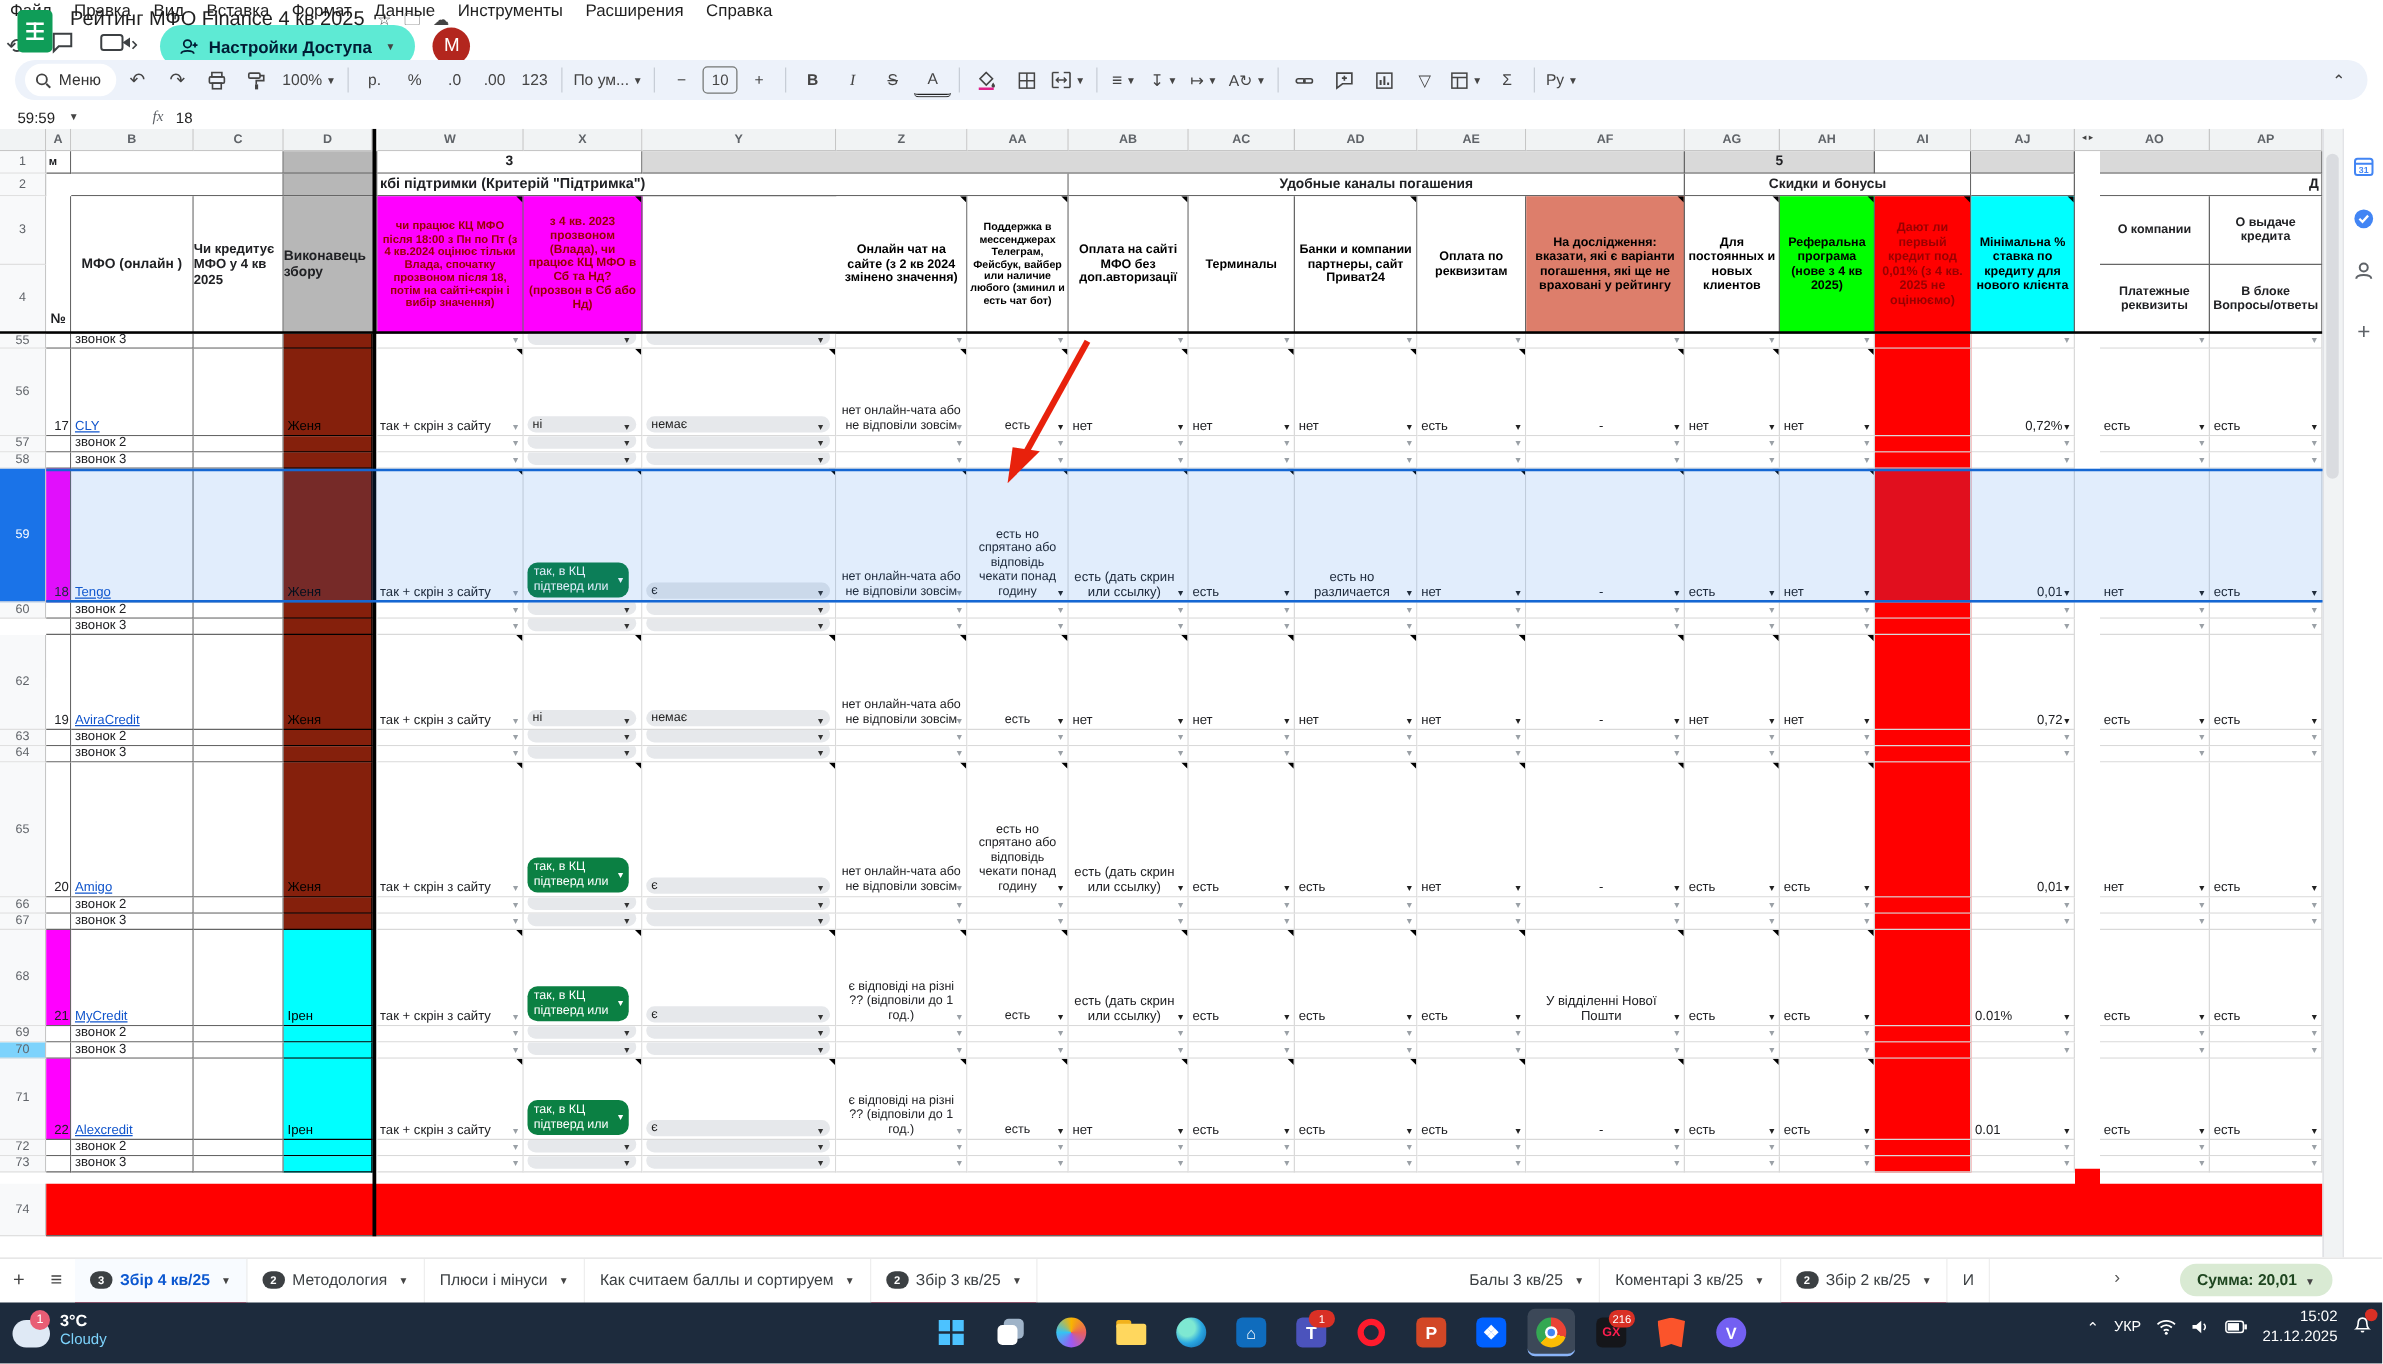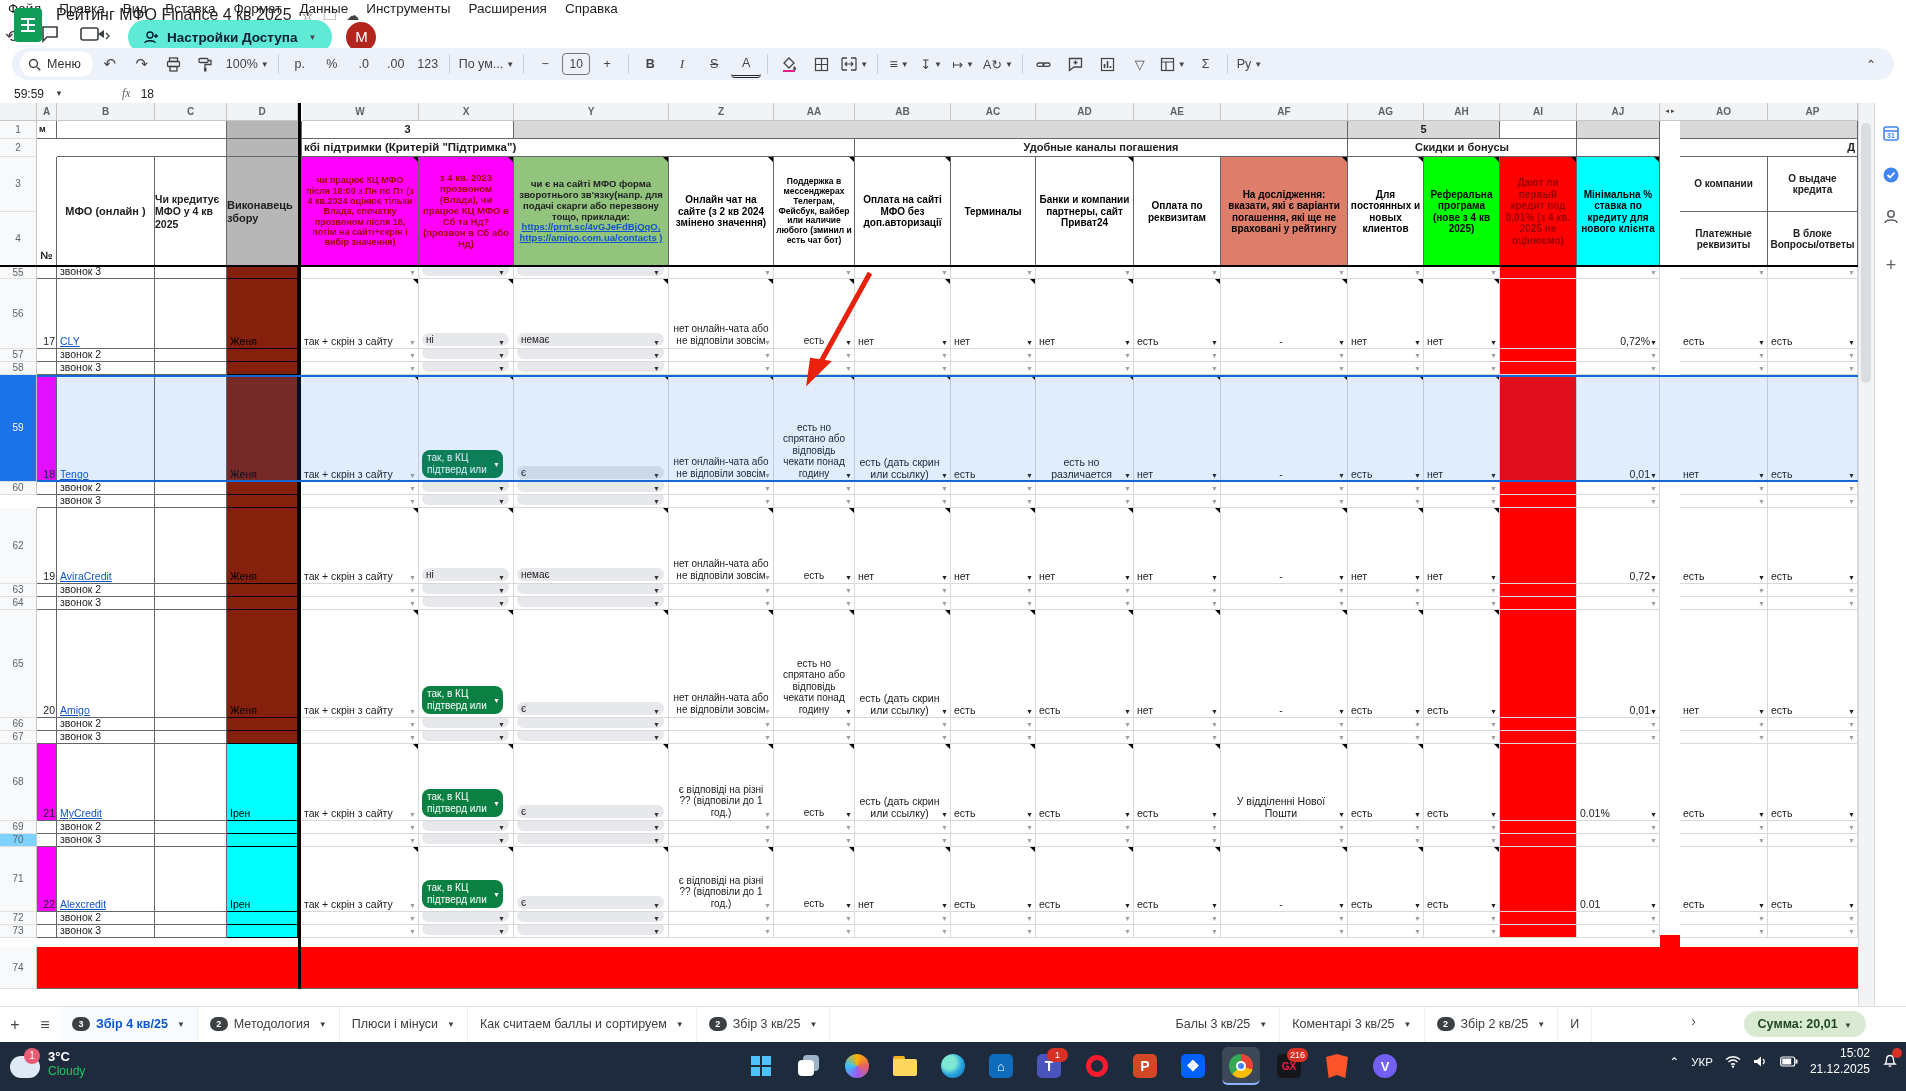--- a/index.html
+++ b/index.html
@@ -69,21 +69,21 @@
   #tabnav{position:absolute;right:210px;top:1013px;color:#555;font-size:14px;}
   
   #sidepanel{left:1874px;top:103px;width:32px;height:903px;background:#fff;border-left:1px solid #dadce0;}
   .sp-ico{position:absolute;left:4px;width:24px;height:24px;display:flex;align-items:center;justify-content:center;}
   
   #taskbar{left:0;top:1042px;width:1906px;height:49px;background:#1d2b3d;}
   #weather{position:absolute;left:10px;top:6px;display:flex;gap:8px;color:#fff;align-items:center;}
   #wcloud{position:relative;width:30px;height:22px;background:#dfe9f5;border-radius:11px;margin-top:8px;}
   #wbadge{position:absolute;left:14px;top:-8px;width:16px;height:16px;background:#e85d75;color:#fff;
      border-radius:50%;font-size:10px;text-align:center;line-height:16px;}
-  #wtxt .t1{font-size:13px;font-weight:bold;} #wtxt .t2{font-size:12px;color:#22c55e;}
+  #wtxt .t1{font-size:13px;font-weight:bold;} #wtxt .t2{font-size:12px;color:#7dd3fc;}
   #tb-center{position:absolute;left:742px;top:5px;display:flex;align-items:center;gap:10px;}
   .tk-ico{position:relative;width:38px;height:38px;border-radius:6px;display:flex;align-items:center;
      justify-content:center;}
   .tk-ico.active{background:rgba(255,255,255,.14);box-shadow:inset 0 -3px 0 -1px #8ab4f8;}
   .tile{width:24px;height:24px;border-radius:5px;color:#fff;font-weight:bold;font-size:14px;
      display:flex;align-items:center;justify-content:center;}
   .tk-badge{position:absolute;right:0px;top:1px;min-width:15px;height:14px;background:#d93025;color:#fff;
      border-radius:8px;font-size:9px;line-height:14px;text-align:center;padding:0 3px;}
   #searchpill{width:210px;height:36px;background:#2f3f54;border:1px solid #4a5870;border-radius:18px;
      display:flex;align-items:center;gap:8px;padding:0 4px 0 12px;color:#dfe6f0;font-size:13px;}
@@ -318,26 +318,20 @@
       <div class="cell" style="left: 774px; top: 54px; width: 81px; height: 110px; background: rgb(255, 255, 255); color: rgb(0, 0, 0); border-right: 1px solid rgb(102, 102, 102); border-bottom: 1px solid rgb(102, 102, 102); display: flex; align-items: center; justify-content: center; text-align: center; font-weight: bold; font-size: 8.5px; padding: 1px 2px;">Поддержка в мессенджерах Телеграм, Фейсбук, вайбер или наличие любого (зминил и есть чат бот)<span class="corner"></span></div>
       <div class="cell" style="left: 855px; top: 54px; width: 96px; height: 110px; background: rgb(255, 255, 255); color: rgb(0, 0, 0); border-right: 1px solid rgb(102, 102, 102); border-bottom: 1px solid rgb(102, 102, 102); display: flex; align-items: center; justify-content: center; text-align: center; font-weight: bold; font-size: 10px; padding: 1px 2px;">Оплата на сайті МФО без доп.авторизації<span class="corner"></span></div>
       <div class="cell" style="left: 951px; top: 54px; width: 85px; height: 110px; background: rgb(255, 255, 255); color: rgb(0, 0, 0); border-right: 1px solid rgb(102, 102, 102); border-bottom: 1px solid rgb(102, 102, 102); display: flex; align-items: center; justify-content: center; text-align: center; font-weight: bold; font-size: 10px; padding: 1px 2px;">Терминалы</div>
       <div class="cell" style="left: 1036px; top: 54px; width: 98px; height: 110px; background: rgb(255, 255, 255); color: rgb(0, 0, 0); border-right: 1px solid rgb(102, 102, 102); border-bottom: 1px solid rgb(102, 102, 102); display: flex; align-items: center; justify-content: center; text-align: center; font-weight: bold; font-size: 10px; padding: 1px 2px;">Банки и компании партнеры, сайт Приват24<span class="corner"></span></div>
       <div class="cell" style="left: 1134px; top: 54px; width: 87px; height: 110px; background: rgb(255, 255, 255); color: rgb(0, 0, 0); border-right: 1px solid rgb(102, 102, 102); border-bottom: 1px solid rgb(102, 102, 102); display: flex; align-items: center; justify-content: center; text-align: center; font-weight: bold; font-size: 10px; padding: 1px 2px;">Оплата по реквизитам</div>
       <div class="cell" style="left: 1221px; top: 54px; width: 127px; height: 110px; background: rgb(221, 126, 107); color: rgb(0, 0, 0); border-right: 1px solid rgb(102, 102, 102); border-bottom: 1px solid rgb(102, 102, 102); display: flex; align-items: center; justify-content: center; text-align: center; font-weight: bold; font-size: 10px; padding: 1px 2px;">На дослідження: вказати, які є варіанти погашення, які ще не враховані у рейтингу<span class="corner"></span></div>
       <div class="cell" style="left: 1348px; top: 54px; width: 76px; height: 110px; background: rgb(255, 255, 255); color: rgb(0, 0, 0); border-right: 1px solid rgb(102, 102, 102); border-bottom: 1px solid rgb(102, 102, 102); display: flex; align-items: center; justify-content: center; text-align: center; font-weight: bold; font-size: 10px; padding: 1px 2px;">Для постоянных и новых клиентов<span class="corner"></span></div>
       <div class="cell" style="left: 1424px; top: 54px; width: 76px; height: 110px; background: rgb(0, 255, 0); color: rgb(0, 0, 0); border-right: 1px solid rgb(102, 102, 102); border-bottom: 1px solid rgb(102, 102, 102); display: flex; align-items: center; justify-content: center; text-align: center; font-weight: bold; font-size: 10px; padding: 1px 2px;">Реферальна програма (нове з 4 кв 2025)<span class="corner"></span></div>
       <div class="cell" style="left: 1500px; top: 54px; width: 77px; height: 110px; background: rgb(255, 0, 0); color: rgb(153, 0, 0); border-right: 1px solid rgb(102, 102, 102); border-bottom: 1px solid rgb(102, 102, 102); display: flex; align-items: center; justify-content: center; text-align: center; font-weight: bold; font-size: 10px; padding: 1px 2px;">Дают ли первый кредит под 0,01% (з 4 кв. 2025 не оцінюємо)<span class="corner"></span></div>
       <div class="cell" style="left: 1577px; top: 54px; width: 83px; height: 110px; background: rgb(0, 255, 255); color: rgb(0, 0, 0); border-right: 1px solid rgb(102, 102, 102); border-bottom: 1px solid rgb(102, 102, 102); display: flex; align-items: center; justify-content: center; text-align: center; font-weight: bold; font-size: 10px; padding: 1px 2px;">Мінімальна % ставка по кредиту для нового клієнта<span class="corner"></span></div>
-      <div class="cell" style="left: 514px; top: 54px; width: 155px; height: 110px; background: rgb(147, 196, 125); border-right: 1px solid rgb(102, 102, 102); border-bottom: 1px solid rgb(102, 102, 102); display: flex; flex-direction: column; align-items: center; justify-content: center; text-align: center; font-weight: bold; font-size: 9.5px; padding: 1px 2px;">
-        <span>чи є на сайті МФО форма зворотнього зв'язку(напр. для подачі скарги або перезвону тощо, приклади:</span>
-        <span class="hlink">https://prnt.sc/4vGJeFdBjQqO,</span>
-        <span class="hlink">https://amigo.com.ua/contacts )</span>
-        <span class="corner"></span>
-      </div>
       <div class="cell" style="left: 1680px; top: 54px; width: 88px; height: 55px; background: rgb(255, 255, 255); border-right: 1px solid rgb(102, 102, 102); border-bottom: 1px solid rgb(102, 102, 102); display: flex; align-items: center; justify-content: center; text-align: center; font-weight: bold; font-size: 10px;">О компании</div>
       <div class="cell" style="left: 1680px; top: 109px; width: 88px; height: 55px; background: rgb(255, 255, 255); border-right: 1px solid rgb(102, 102, 102); border-bottom: 1px solid rgb(102, 102, 102); display: flex; align-items: center; justify-content: center; text-align: center; font-weight: bold; font-size: 10px;">Платежные реквизиты</div>
       <div class="cell" style="left: 1768px; top: 54px; width: 90px; height: 55px; background: rgb(255, 255, 255); border-right: 1px solid rgb(102, 102, 102); border-bottom: 1px solid rgb(102, 102, 102); display: flex; align-items: center; justify-content: center; text-align: center; font-weight: bold; font-size: 10px;">О выдаче кредита</div>
       <div class="cell" style="left: 1768px; top: 109px; width: 90px; height: 55px; background: rgb(255, 255, 255); border-right: 1px solid rgb(102, 102, 102); border-bottom: 1px solid rgb(102, 102, 102); display: flex; align-items: center; justify-content: center; text-align: center; font-weight: bold; font-size: 10px;">В блоке Вопросы/ответы</div>
       <div class="cell" style="left: 0px; top: 164px; width: 37px; height: 12px; background: rgb(248, 249, 250); color: rgb(95, 99, 104); border-right: 1px solid rgb(198, 198, 198); border-bottom: 1px solid rgb(224, 224, 224); display: flex; align-items: center; justify-content: center; font-size: 10px;">55</div>
       <div class="cell" style="left: 37px; top: 164px; width: 20px; height: 12px; background: rgb(255, 255, 255); border-right: 1px solid rgb(102, 102, 102); border-bottom: 1px solid rgb(102, 102, 102); display: flex; align-items: flex-end; justify-content: flex-end; padding: 0px 1px 1px 0px; font-size: 10.5px;"></div>
       <div class="cell" style="left: 57px; top: 164px; width: 98px; height: 12px; background: rgb(255, 255, 255); border-right: 1px solid rgb(102, 102, 102); border-bottom: 1px solid rgb(102, 102, 102); display: flex; align-items: flex-end; padding: 0px 0px 1px 3px; font-size: 10.5px;">звонок 3</div>
       <div class="cell" style="left: 155px; top: 164px; width: 72px; height: 12px; background: rgb(255, 255, 255); border-right: 1px solid rgb(102, 102, 102); border-bottom: 1px solid rgb(102, 102, 102);"></div>
       <div class="cell" style="left: 227px; top: 164px; width: 71px; height: 12px; background: rgb(133, 32, 12); border-right: 1px solid rgb(0, 0, 0); border-bottom: 1px solid rgb(0, 0, 0); display: flex; align-items: flex-end; padding: 0px 0px 1px 3px; font-size: 10.5px; color: rgb(0, 0, 0);"></div>
       <div class="cell" style="left: 302px; top: 164px; width: 117px; height: 12px; background: rgb(255, 255, 255); border-right: 1px solid rgb(217, 217, 217); border-bottom: 1px solid rgb(217, 217, 217);">

